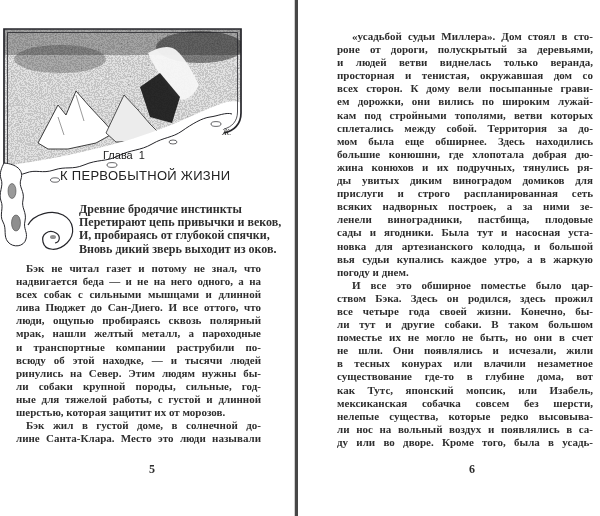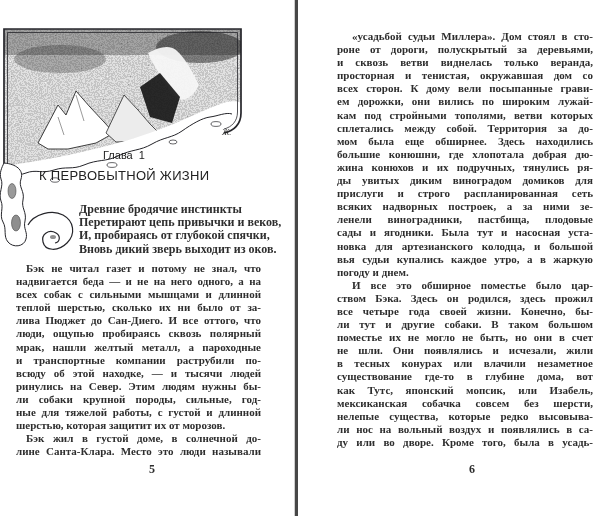--- a/index.html
+++ b/index.html
@@ -6,21 +6,21 @@
   .canvas{position:relative;width:600px;height:516px;background:#ffffff;overflow:hidden;
           font-family:"Liberation Serif",serif;color:#2e2e2e;}
   .page{position:absolute;top:0;height:504px;}
   .page.left{left:0;width:296px;}
   .page.right{left:300px;width:300px;}
   .gutter-light{position:absolute;left:294px;top:0;width:1px;height:516px;background:#cfcfcf;}
   .gutter{position:absolute;left:295px;top:0;width:2.5px;height:516px;background:#474747;}
   .illustration{position:absolute;left:0;top:25px;width:296px;height:240px;}
   .chapter-label{position:absolute;left:103px;top:149px;font-family:"Liberation Sans",sans-serif;
                  font-size:11px;color:#222;word-spacing:3px;}
-  .chapter-title{position:absolute;left:39px;top:168px;font-family:"Liberation Sans",sans-serif;
+  .chapter-title{position:absolute;left:60px;top:168px;font-family:"Liberation Sans",sans-serif;
                  font-size:13px;font-weight:400;letter-spacing:.3px;color:#222;white-space:nowrap;}
   .epigraph{position:absolute;left:79px;top:203px;font-size:12px;line-height:13.2px;font-weight:700;}
   .ep-line{white-space:nowrap;}
   .body-text{position:absolute;font-weight:700;font-size:11px;line-height:13.1px;color:#2e2e2e;}
   .left-body{left:16px;top:262px;width:245px;}
   .right-body{left:37px;top:30px;width:256px;}
   .tl{text-align:justify;text-align-last:justify;height:13.1px;overflow:hidden;}
   .tl.last{text-align-last:left;}
   .left-body .tl.indent{text-indent:10px;}
   .right-body .tl.indent{text-indent:15px;}
@@ -98,21 +98,20 @@
     <div class="epigraph" id="epigraph">
         <div class="ep-line">Древние бродячие инстинкты</div>
         <div class="ep-line">Перетирают цепь привычки и веков,</div>
         <div class="ep-line">И, пробираясь от глубокой спячки,</div>
         <div class="ep-line">Вновь дикий зверь выходит из оков.</div>
       </div>
     <div class="body-text left-body" id="leftBody">
         <div class="tl indent">Бэк не читал газет и потому не знал, что</div>
         <div class="tl">надвигается беда — и не на него одного, а на</div>
         <div class="tl">всех собак с сильными мышцами и длинной</div>
-        <div class="tl">теплой шерстью, сколько их ни было от за-</div>
         <div class="tl">лива Пюджет до Сан-Диего. И все оттого, что</div>
         <div class="tl">люди, ощупью пробираясь сквозь полярный</div>
         <div class="tl">мрак, нашли желтый металл, а пароходные</div>
         <div class="tl">и транспортные компании раструбили по-</div>
         <div class="tl">всюду об этой находке, — и тысячи людей</div>
         <div class="tl">ринулись на Север. Этим людям нужны бы-</div>
         <div class="tl">ли собаки крупной породы, сильные, год-</div>
         <div class="tl">ные для тяжелой работы, с густой и длинной</div>
         <div class="tl last">шерстью, которая защитит их от морозов.</div>
         <div class="tl indent">Бэк жил в густой доме, в солнечной до-</div>
@@ -121,21 +120,21 @@
     <div class="page-number pn-left">5</div>
   </section>
 
   <div class="gutter-light"></div>
   <div class="gutter"></div>
 
   <section class="page right">
     <div class="body-text right-body" id="rightBody">
         <div class="tl indent">«усадьбой судьи Миллера». Дом стоял в сто-</div>
         <div class="tl">роне от дороги, полускрытый за деревьями,</div>
-        <div class="tl">и сквозь ветви виднелась только веранда,</div>
+        <div class="tl">и людей ветви виднелась только веранда,</div>
         <div class="tl">просторная и тенистая, окружавшая дом со</div>
         <div class="tl">всех сторон. К дому вели посыпанные грави-</div>
         <div class="tl">ем дорожки, они вились по широким лужай-</div>
         <div class="tl">кам под стройными тополями, ветви которых</div>
         <div class="tl">сплетались между собой. Территория за до-</div>
         <div class="tl">мом была еще обширнее. Здесь находились</div>
         <div class="tl">большие конюшни, где хлопотала добрая дю-</div>
         <div class="tl">жина конюхов и их подручных, тянулись ря-</div>
         <div class="tl">ды увитых диким виноградом домиков для</div>
         <div class="tl">прислуги и строго распланированная сеть</div>

